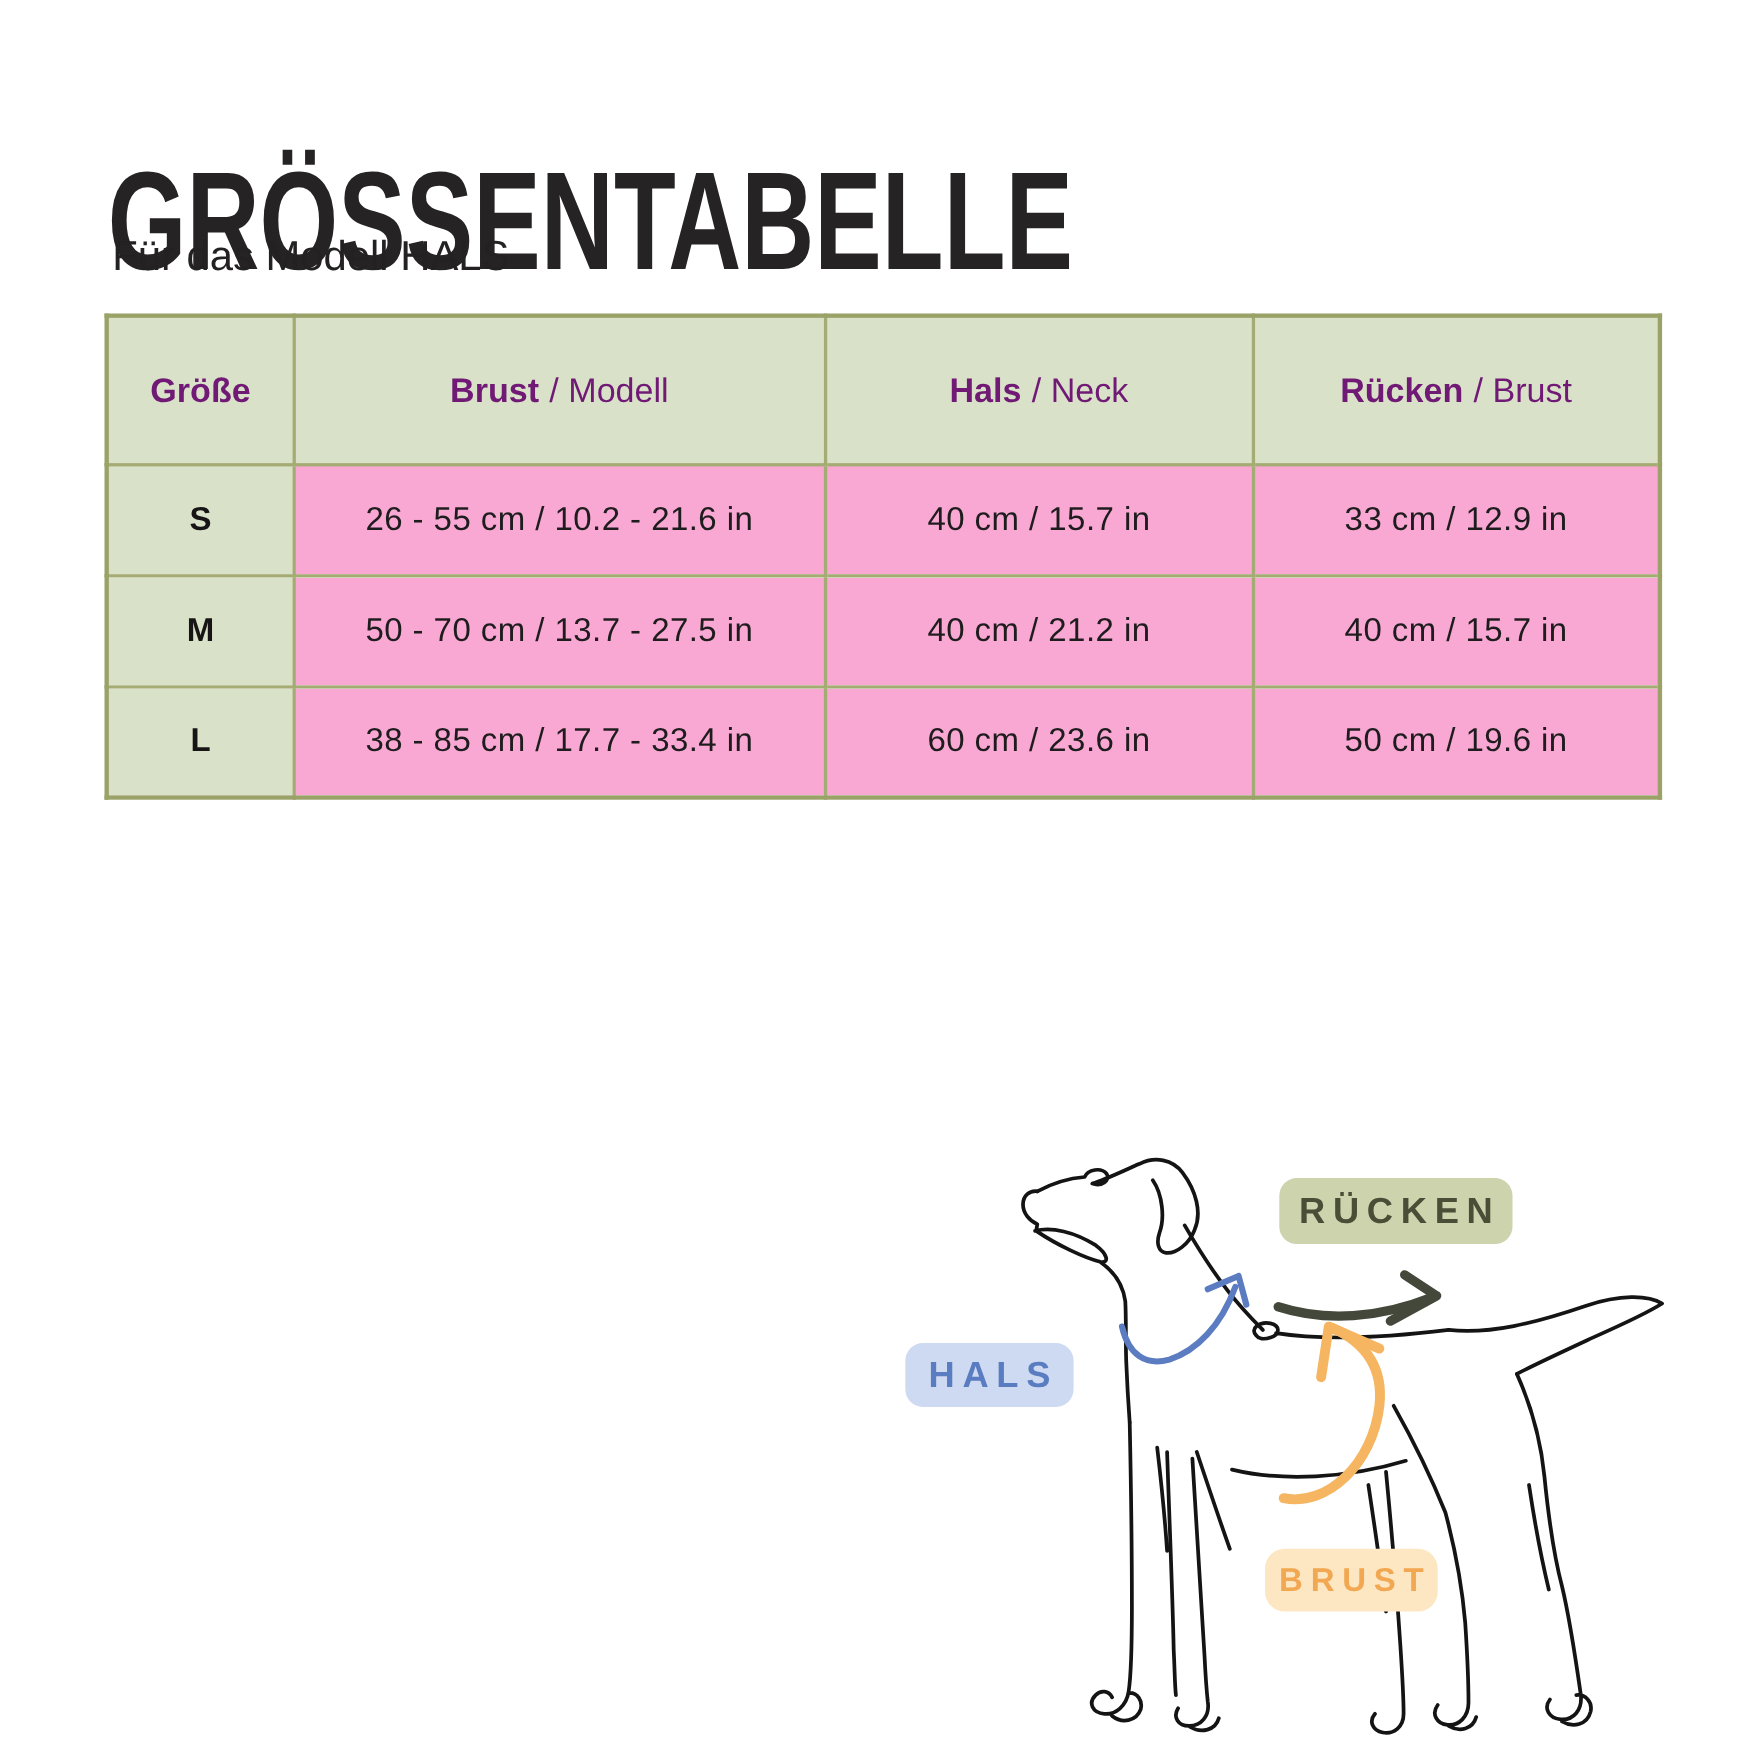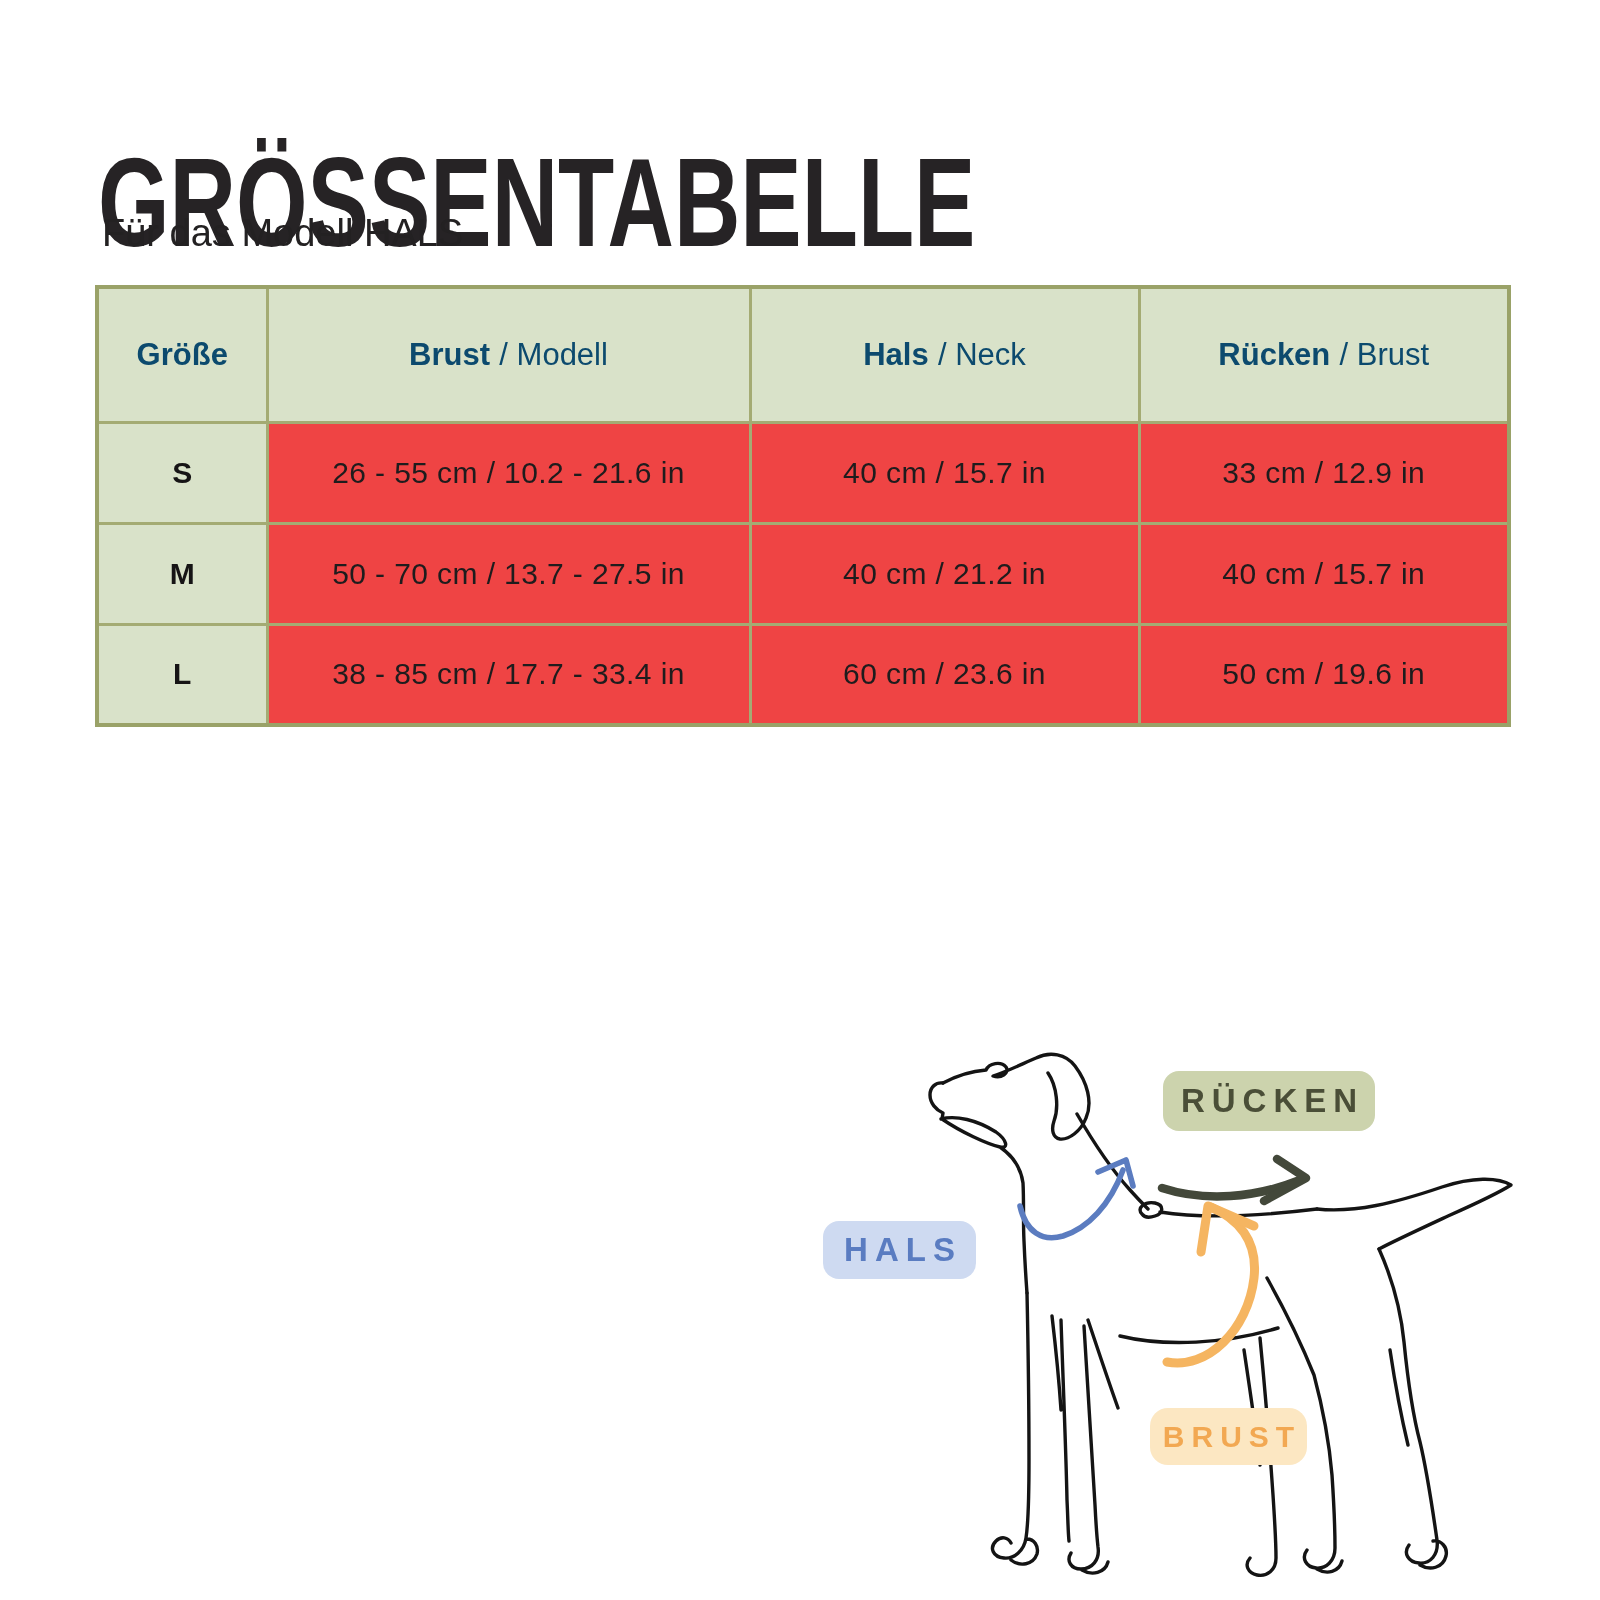--- a/index.html
+++ b/index.html
@@ -26,28 +26,28 @@
     border:4px solid #9aa268;
   }
   .size-table th,.size-table td{
     border:3px solid #a4ab73;
     text-align:center;vertical-align:middle;
     padding:0;overflow:hidden;
   }
   .size-table thead tr{height:135px;}
   .size-table tbody tr{height:101px;}
   .size-table th{
-    background:#d9e2c9;font-size:31px;font-weight:bold;color:#0c4a6e;
+    background:#d9e2c9;font-size:31px;font-weight:bold;color:#701a75;
   }
   .hdr-en{font-weight:400;margin-left:0.30em;}
   .cell-size{
     background:#d9e2c9;font-size:30px;font-weight:bold;color:#161415;
   }
   .cell-val{
-    background:#ef4444;font-size:30px;font-weight:400;color:#1e1c1d;
+    background:#f9a8d4;font-size:30px;font-weight:400;color:#1e1c1d;
     letter-spacing:0.4px;
     margin-left:12px;
   }
   
   .pill{
     position:absolute;display:flex;align-items:center;justify-content:center;
     font-weight:bold;border-radius:16px;white-space:nowrap;
   }
   .pill-ruecken{
     left:1163px;top:1071px;width:205px;height:60px;

